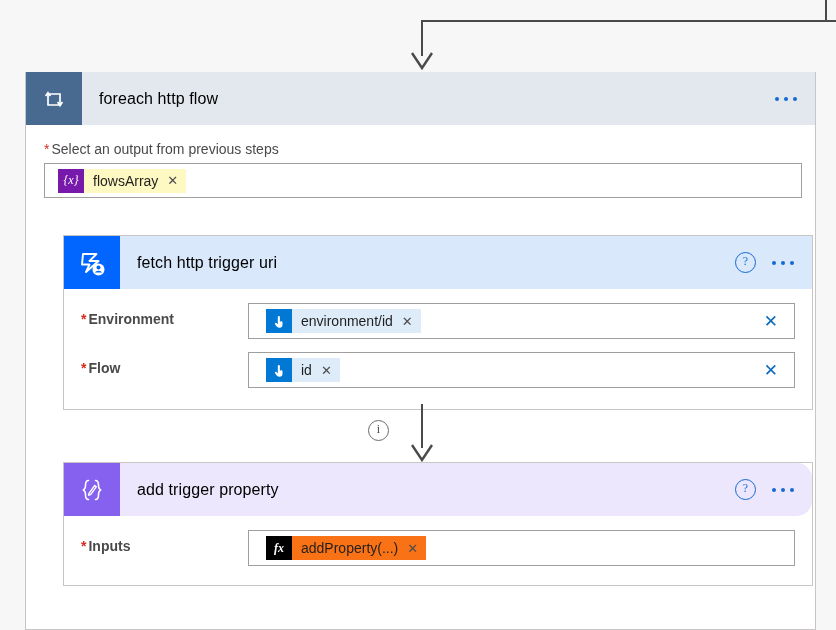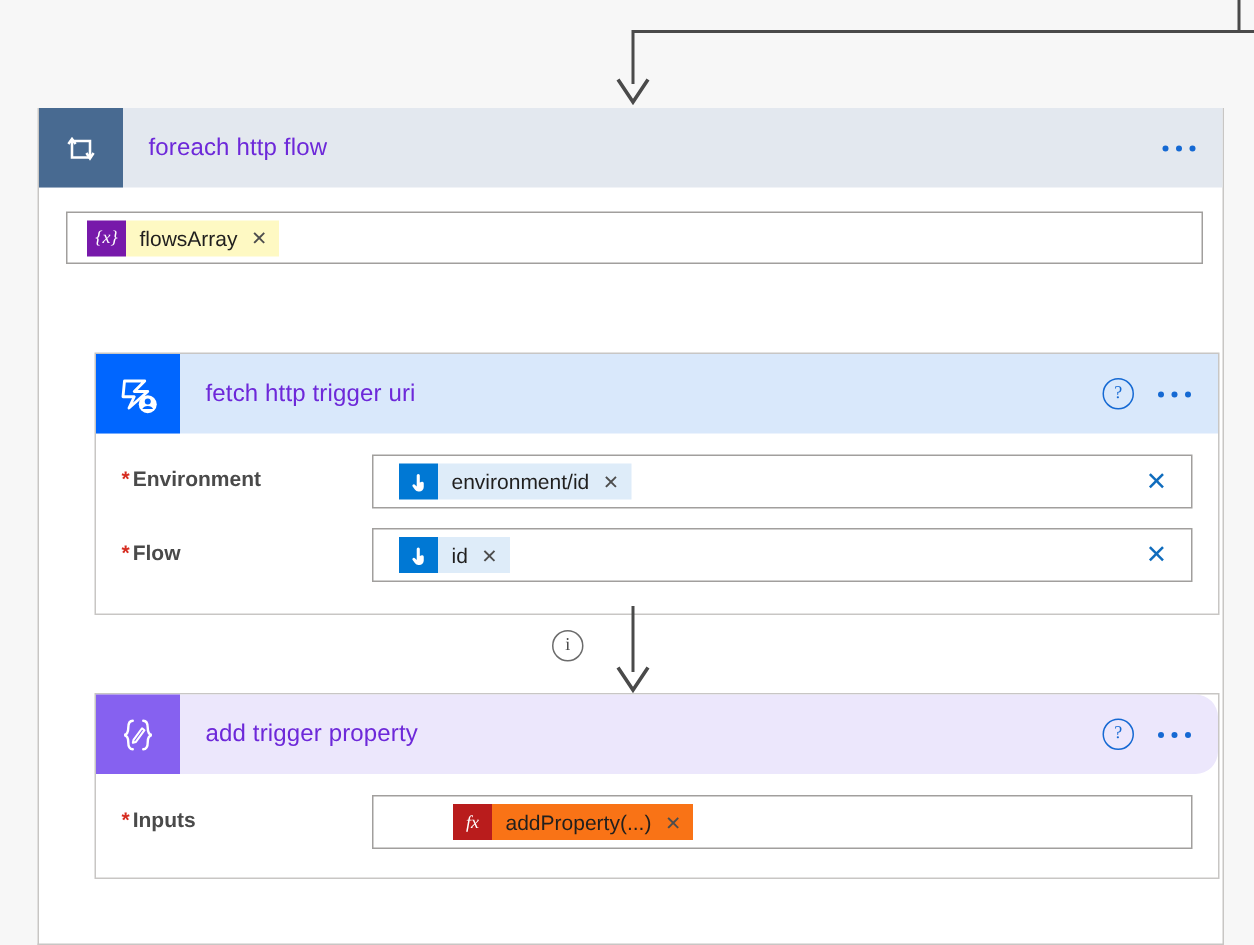--- a/index.html
+++ b/index.html
@@ -68,21 +68,21 @@
   }
   .hdr-icon.foreach {
     background: #486a91;
   }
   .hdr-title {
     flex: 1;
     display: flex;
     align-items: center;
     padding-left: 17px;
     font-size: 16px;
-    color: #6d28d9;
+    color: #000000;
     letter-spacing: .1px;
     white-space: nowrap;
     overflow: hidden;
   }
   .hdr-actions {
     display: flex;
     align-items: center;
     gap: 16px;
     padding-right: 18px;
   }
@@ -174,21 +174,21 @@
     cursor: pointer;
     line-height: 1;
   }
   
   .chip.var .chip-icon { background: #7719aa; font-family: "Liberation Serif", serif; font-style: italic; }
   .chip.var .chip-label { background: #fef9c3; }
   
   .chip.conn .chip-icon { background: #0078d4; }
   .chip.conn .chip-label { background: #deecf9; }
   
-  .chip.expr .chip-icon { background: #b91c1c; font-family: "Liberation Serif", serif; font-style: italic; font-weight: normal; margin-left: 36px; }
+  .chip.expr .chip-icon { background: #000000; font-family: "Liberation Serif", serif; font-style: italic; font-weight: bold; }
   .chip.expr .chip-label { background: #f97316; }
 
   
   .action-card {
     position: absolute;
     left: 63px;
     width: 750px;
     background: #ffffff;
     border: 1px solid #c8c6c4;
     box-sizing: border-box;
@@ -285,20 +285,23 @@
       <div class="hdr-actions">
         <div class="ellipsis-btn">
           <i></i>
             <i></i>
             <i></i>
         </div>
       </div>
     </div>
 
     <div class="foreach-body">
+      <div class="field-label">
+        <span class="req-star">*</span><span>Select an output from previous steps</span>
+      </div>
       <div class="token-input" id="foreach-output-input">
         <span class="chip var">
           <span class="chip-icon">{x}</span>
           <span class="chip-label">
             <span>flowsArray</span>
             <span class="chip-x">✕</span>
           </span>
         </span>
       </div>
     </div>

